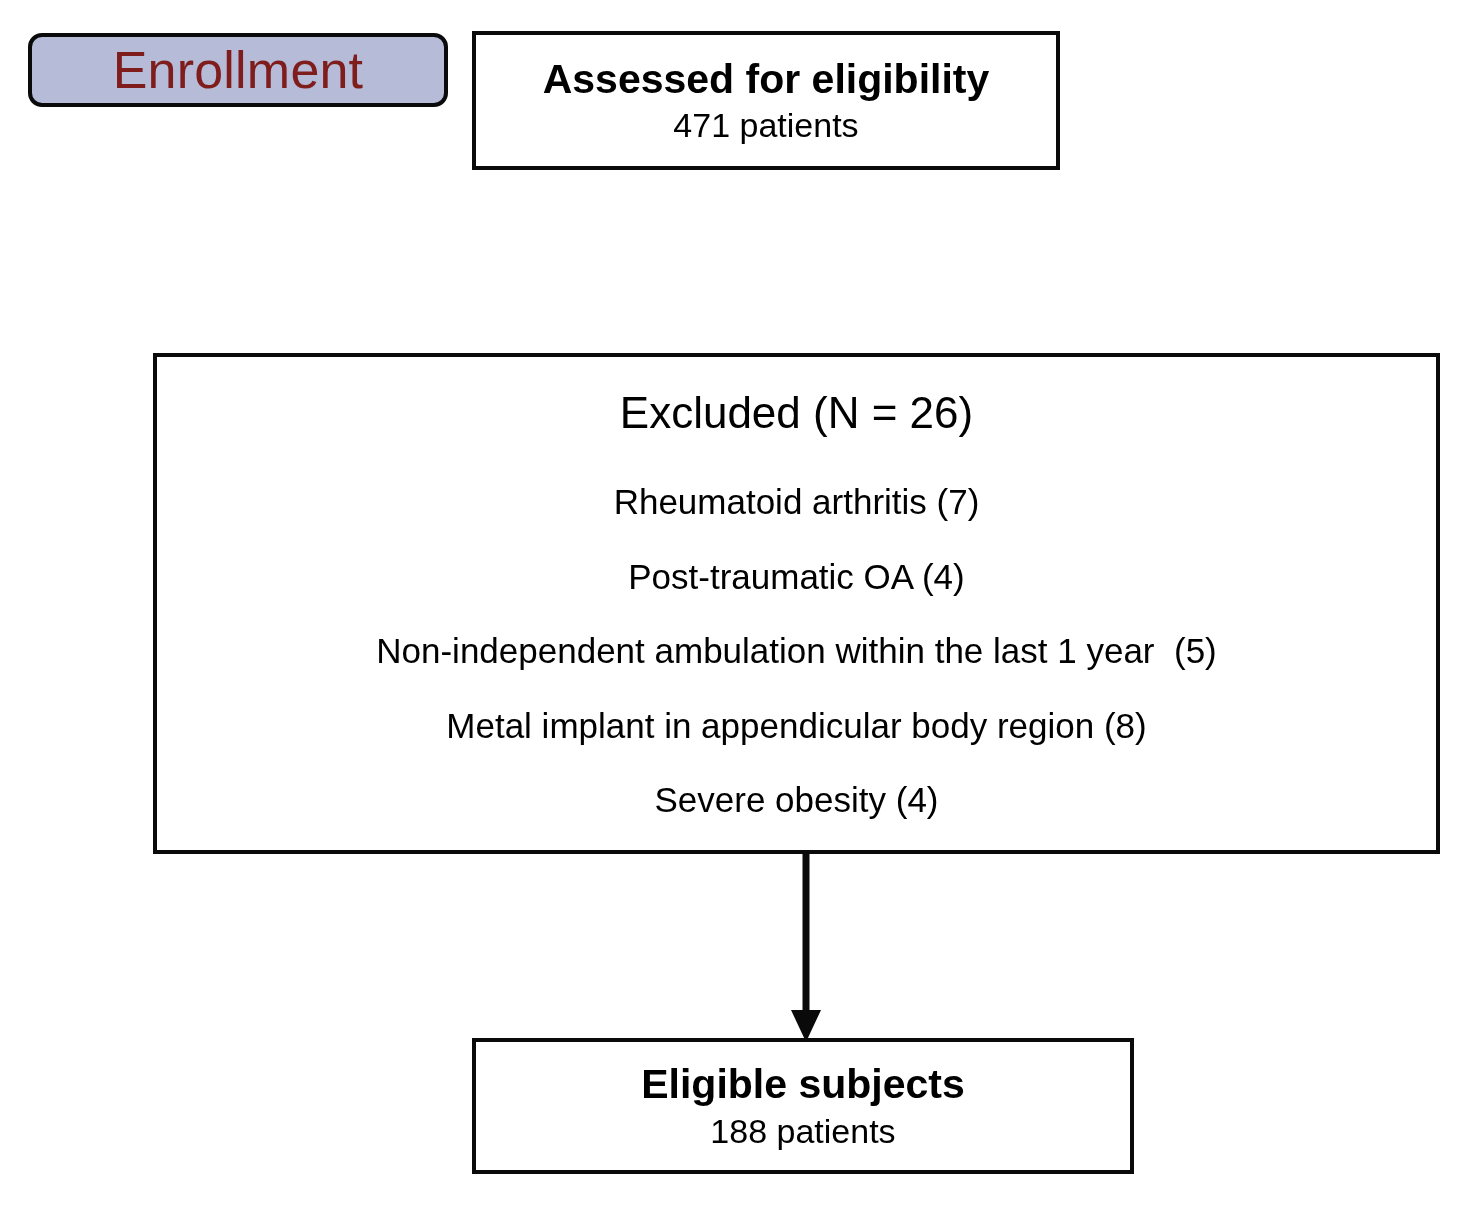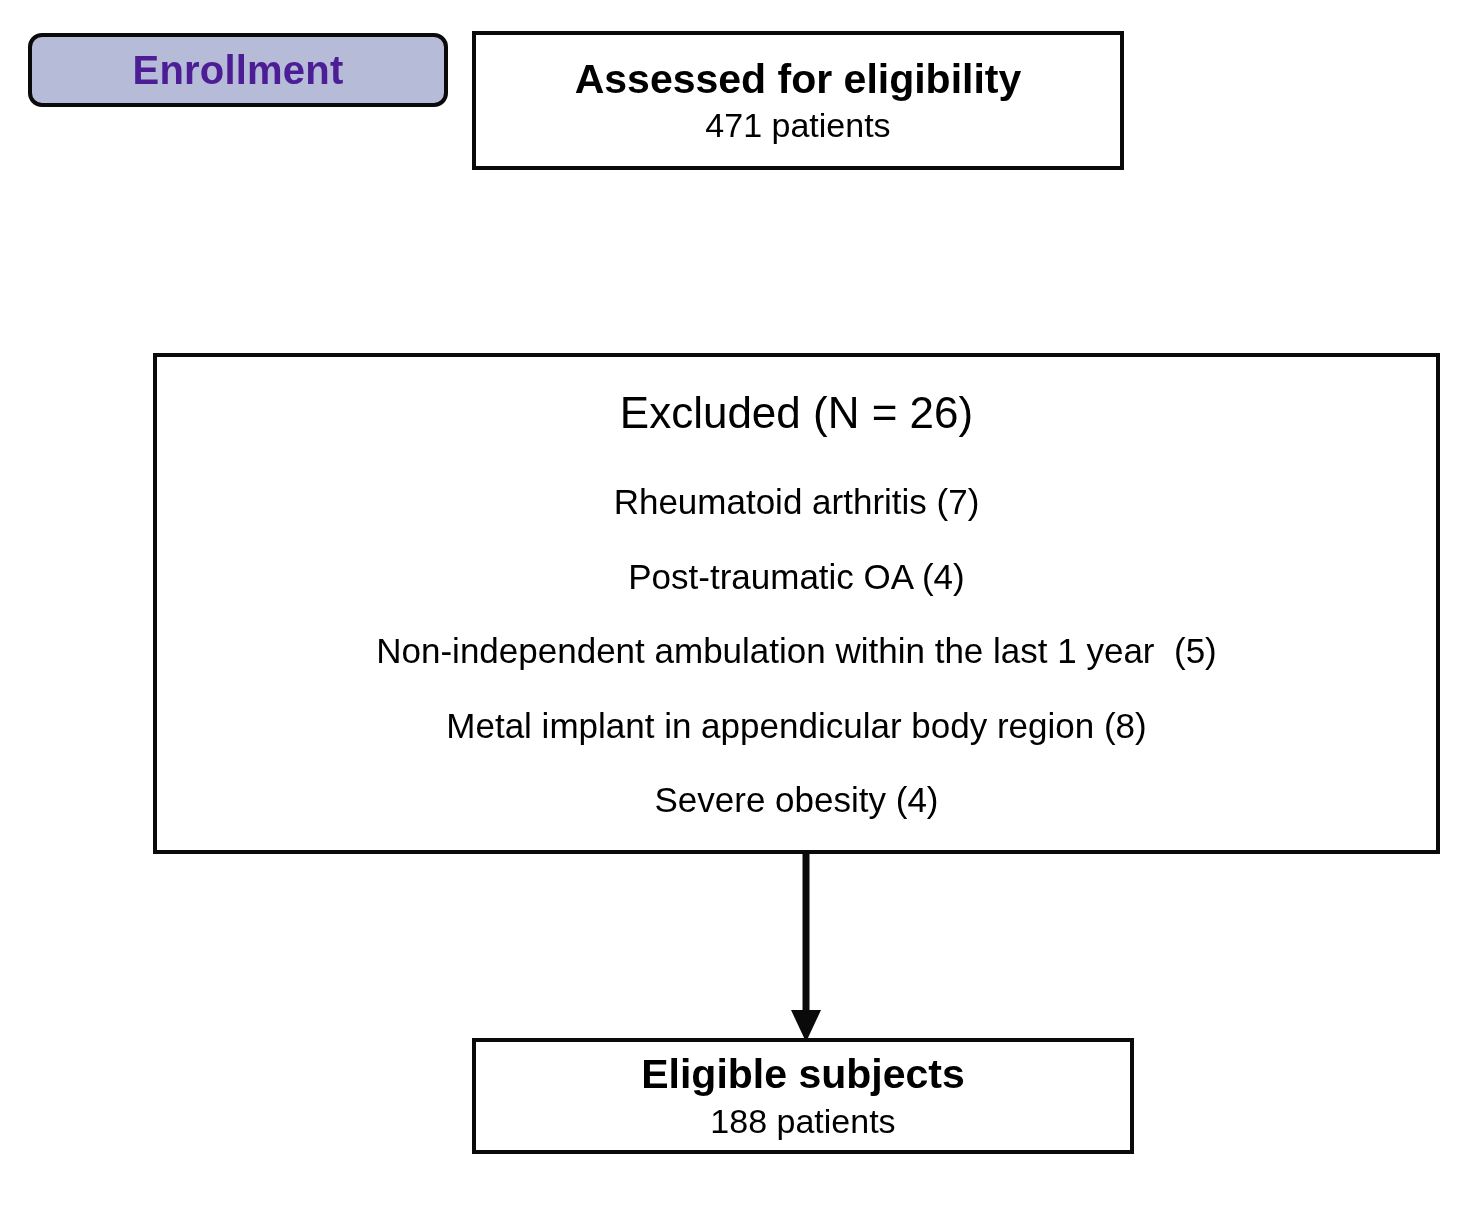--- a/index.html
+++ b/index.html
@@ -29,58 +29,58 @@
     height: 74px;
     box-sizing: border-box;
     background: #b6bbd8;
     border: 4px solid #0a0a0a;
     border-radius: 14px;
     display: flex;
     align-items: center;
     justify-content: center;
   }
   .stage-badge-label {
-    font-size: 40px;
-    font-weight: bold;
-    color: #4c1d95;
+    font-size: 52px;
+    font-weight: normal;
+    color: #7f1d1d;
     letter-spacing: 0.2px;
     line-height: 1;
   }
 
   
   .flow-box {
     position: absolute;
     box-sizing: border-box;
     background: #ffffff;
     border: 4px solid #0a0a0a;
     display: flex;
     flex-direction: column;
     align-items: center;
     justify-content: center;
   }
 
   #box-assessed {
     left: 472px;
     top: 31px;
-    width: 652px;
+    width: 588px;
     height: 139px;
   }
   #box-excluded {
     left: 153px;
     top: 353px;
     width: 1287px;
     height: 501px;
     justify-content: flex-start;
     padding-top: 32px;
   }
   #box-eligible {
     left: 472px;
     top: 1038px;
     width: 662px;
-    height: 116px;
+    height: 136px;
   }
 
   .box-title {
     font-size: 41px;
     font-weight: bold;
     line-height: 1.12;
     text-align: center;
     white-space: nowrap;
   }
   .box-subtitle {

